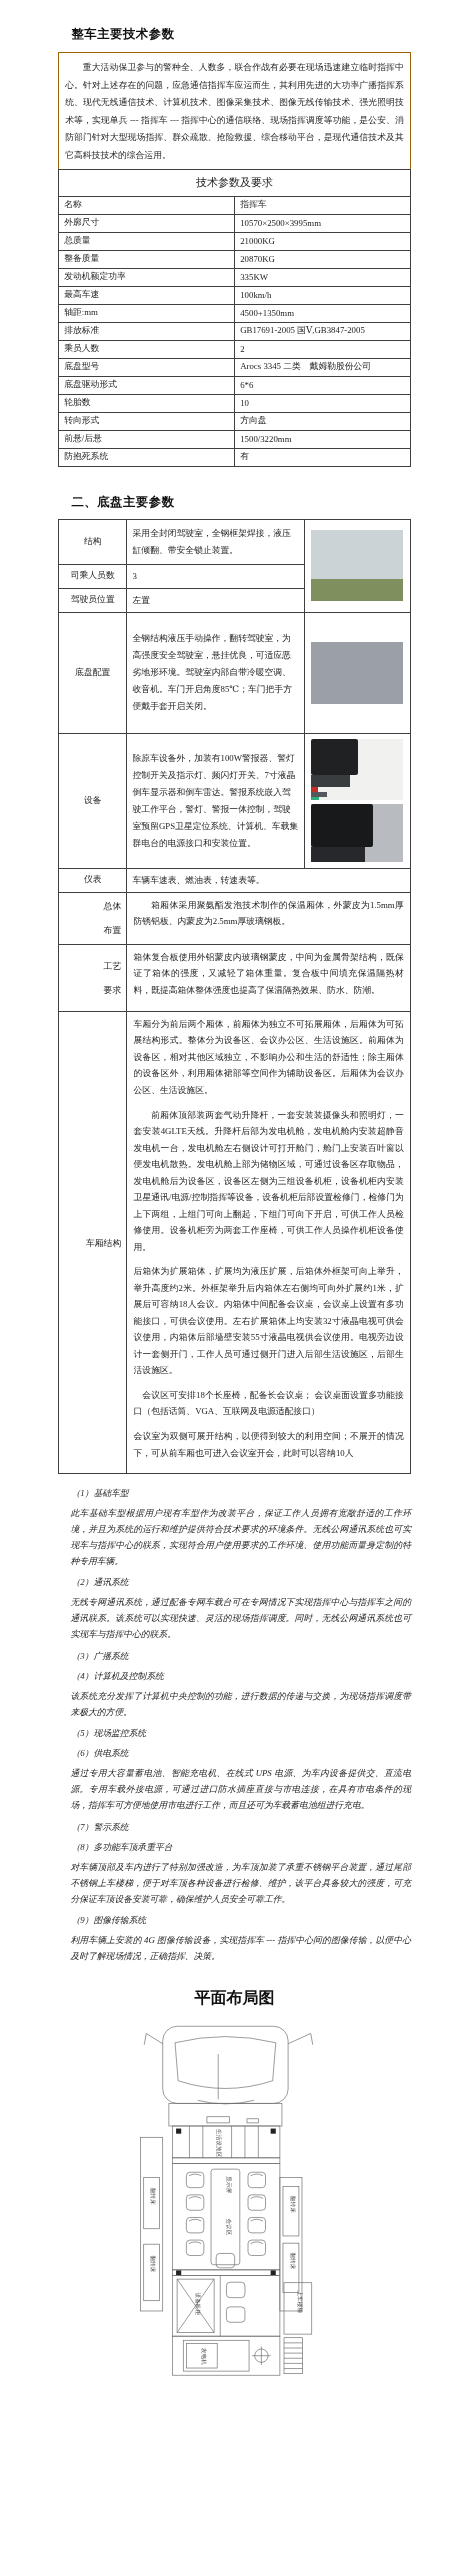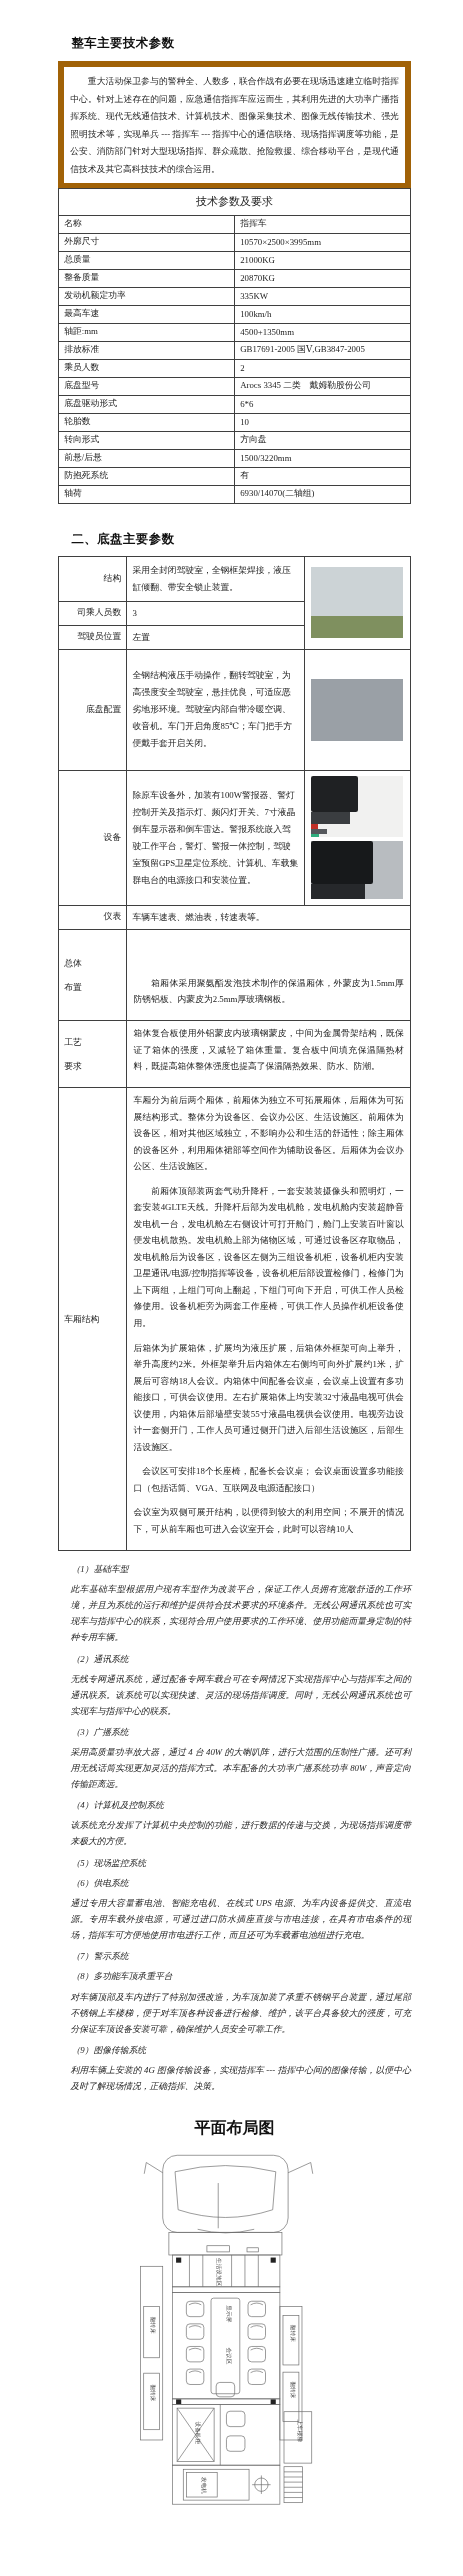--- a/index.html
+++ b/index.html
@@ -1,39 +1,39 @@
 <!DOCTYPE html>
 <html style="font-size:8.2px"><head>
 <meta charset="utf-8">
 <style>
   html,body{margin:0;padding:0;}
   body{width:464px;min-height:3085px;background:#ffffff;color:#1c1c1c;
        font-family:"Liberation Serif","DejaVu Serif",serif;font-size:8.8px;}
   .content{padding:0 52px 20.6px 58px;width:353px;}
   .h-main{font-family:"Liberation Sans","DejaVu Sans",sans-serif;font-weight:bold;
           font-size:12.4px;color:#111;margin:0 0 9.3px 13.4px;letter-spacing:0.5px;}
-  #sec1-title{padding-top:35px;}
+  #sec1-title{padding-top:26px;}
   #sec2-title{margin-top:27px;}
   #sec3-title{margin-top:27px;}
   .h-center{font-family:"Liberation Sans","DejaVu Sans",sans-serif;font-weight:bold;
             font-size:16px;color:#111;text-align:center;margin:24px 0 13.4px 0;}
   
-  .intro-box{border:6px solid #a16207;padding:6.2px 6.2px 4.1px 6.2px;line-height:17.5px;
+  .intro-box{border:1px solid #a16207;padding:6.2px 6.2px 4.1px 6.2px;line-height:17.5px;
              text-align:justify;text-indent:2em;}
   table{border-collapse:collapse;width:100%;table-layout:fixed;}
   .tbl{margin-top:-1px;}
   .tbl td,.tbl th{border:1px solid #3f3f3f;padding:1.5px 5.2px;font-weight:normal;
                   text-align:left;vertical-align:middle;overflow:hidden;}
   .tbl th.span-head{text-align:center;height:23px;font-size:11px;}
   .t1 td{height:14px;}
   .t1 .c1{width:46%;}
-  .t2 .lab{width:57px;text-align:right;}
+  .t2 .lab{width:57px;text-align:center;}
   .t2 .img-cell{width:99px;vertical-align:middle;padding:3.1px;}
   .t2 td.txt{line-height:17px;vertical-align:middle;}
-  .t3 .lab{width:57px;text-align:left;line-height:24px;}
+  .t3 .lab{width:57px;text-align:right;line-height:24px;}
   .t3 td.txt{line-height:16.5px;vertical-align:top;padding:4.1px 6.2px;}
   .t3 td.txt p{margin:0 0 8.2px 0;text-align:justify;}
   
   .sub{margin:8.2px 0 8.2px 13.4px;font-style:italic;}
   .sub .sub-t{margin:0 0 5.2px 0;}
   .sub .sub-p{margin:0 0 0 -1px;line-height:16px;text-align:justify;}
   
   .plan-wrap{width:185px;margin:5.2px auto 0 78px;}
   .plan-svg{stroke:#6a6a6a;fill:none;stroke-width:1.3;}
   .plan-svg text{stroke:none;fill:#444;font-size:11px;
@@ -108,24 +108,20 @@
           <td>方向盘</td>
         </tr>
     <tr>
           <td class="c1">前悬/后悬</td>
           <td>1500/3220mm</td>
         </tr>
     <tr>
           <td class="c1">防抱死系统</td>
           <td>有</td>
         </tr>
-    <tr>
-          <td class="c1">轴荷</td>
-          <td>6930/14070(二轴组)</td>
-        </tr>
   </tbody>
     </table>
 
   <div id="sec2-title" class="h-main">二、底盘主要参数</div>
 
   <table class="tbl t2">
     <tbody>
         <tr style="height:45px;">
       <td class="lab">结构</td>
       <td class="txt">采用全封闭驾驶室，全钢框架焊接，液压缸倾翻、带安全锁止装置。</td>
@@ -183,21 +179,21 @@
 
 
   <table class="tbl t3">
     <tbody>
         <tr style="height:50px;">
       <td class="lab">
         <div>总体</div>
         <div>布置</div>
       </td>
       <td class="txt">
-            <p style="text-indent:2em;margin-top:41px;">箱厢体采用聚氨酯发泡技术制作的保温厢体，外蒙皮为1.5mm厚防锈铝板、内蒙皮为2.5mm厚玻璃钢板。</p>
+            <p style="text-indent:2em;">箱厢体采用聚氨酯发泡技术制作的保温厢体，外蒙皮为1.5mm厚防锈铝板、内蒙皮为2.5mm厚玻璃钢板。</p>
           </td>
     </tr>
     <tr style="height:62px;">
       <td class="lab">
         <div>工艺</div>
         <div>要求</div>
       </td>
       <td class="txt">
             <p>箱体复合板使用外铝蒙皮内玻璃钢蒙皮，中间为金属骨架结构，既保证了箱体的强度，又减轻了箱体重量。复合板中间填充保温隔热材料，既提高箱体整体强度也提高了保温隔热效果、防水、防潮。</p>
           </td>
@@ -219,21 +215,20 @@
     <div class="sub">
         <div class="sub-t">（1）基础车型</div>
         <div class="sub-p">此车基础车型根据用户现有车型作为改装平台，保证工作人员拥有宽敞舒适的工作环境，并且为系统的运行和维护提供符合技术要求的环境条件。无线公网通讯系统也可实现车与指挥中心的联系，实现符合用户使用要求的工作环境、使用功能而量身定制的特种专用车辆。</div>
       </div>
     <div class="sub">
         <div class="sub-t">（2）通讯系统</div>
         <div class="sub-p">无线专网通讯系统，通过配备专网车载台可在专网情况下实现指挥中心与指挥车之间的通讯联系。该系统可以实现快速、灵活的现场指挥调度。同时，无线公网通讯系统也可实现车与指挥中心的联系。</div>
       </div>
     <div class="sub">
         <div class="sub-t">（3）广播系统</div>
-        <div class="sub-p">采用高质量功率放大器，通过 4 台 40W 的大喇叭阵，进行大范围的压制性广播。还可利用无线话筒实现更加灵活的指挥方式。本车配备的大功率广播系统功率 80W，声音定向传输距离远。</div>
       </div>
     <div class="sub">
         <div class="sub-t">（4）计算机及控制系统</div>
         <div class="sub-p">该系统充分发挥了计算机中央控制的功能，进行数据的传递与交换，为现场指挥调度带来极大的方便。</div>
       </div>
     <div class="sub">
         <div class="sub-t">（5）现场监控系统</div>
       </div>
     <div class="sub">
         <div class="sub-t">（6）供电系统</div>

